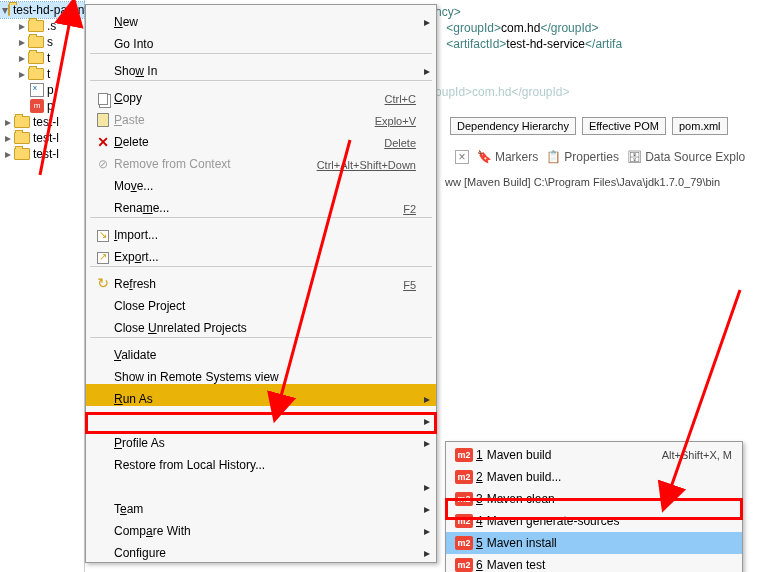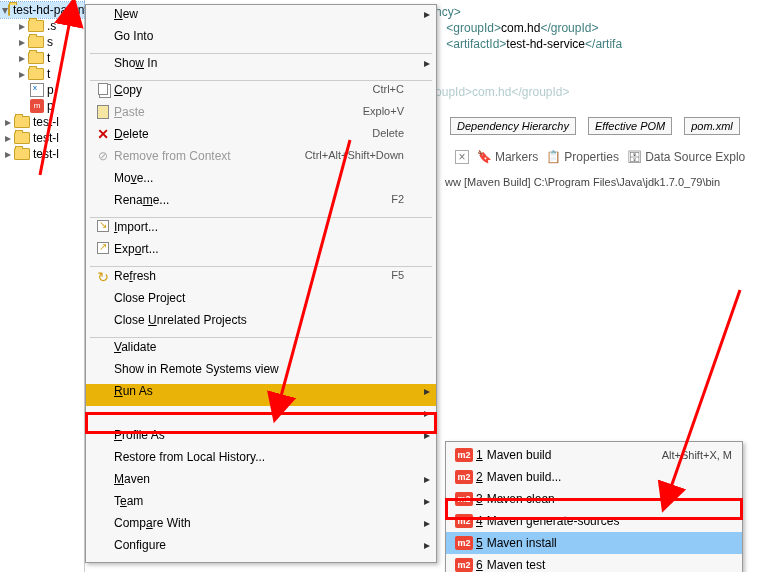--- a/index.html
+++ b/index.html
@@ -15,35 +15,35 @@
 .xml-icon { width: 14px; height: 14px; background: #fff; border: 1px solid #888; margin-right: 3px; position: relative; }
 .xml-icon::after { content:"x"; position:absolute; font-size:8px; left:2px; top:-1px; color:#06c; }
 .m2-icon-tree { width: 14px; height: 14px; background:#e74c3c; color:#fff; font-size:8px; text-align:center; line-height:14px; border-radius:2px; margin-right:3px; }
 
 .editor-area { position: absolute; left: 240px; top: 0; right: 0; padding: 4px; font-family: Consolas, monospace; color: #333; }
 .editor-line { white-space: pre; line-height: 16px; font-family: Consolas, monospace; }
 .line-num { display: inline-block; width: 24px; color: #888; text-align: right; margin-right: 8px; }
 .xml-tag { color: #3f7f7f; }
 .xml-text { color: #000; }
 
-.tab-row { position: absolute; left: 450px; top: 117px; display: flex; gap: 12px; font-style: italic; }
+.tab-row { position: absolute; left: 450px; top: 117px; display: flex; gap: 6px; }
 .editor-tab { border: 1px solid #999; padding: 2px 6px; background: #f8f8f8; font-size: 11px; }
 
 .console-bar { position: absolute; left: 455px; top: 150px; right: 0; display: flex; gap: 8px; align-items: center; }
 .console-tab { color: #555; display: flex; align-items: center; gap: 3px; font-size: 11px; }
 .console-close { color: #777; border: 1px solid #aaa; width: 14px; height: 14px; text-align: center; line-height: 12px; }
 .console-path { position: absolute; left: 445px; top: 176px; font-size: 11px; color: #444; white-space: nowrap; }
 
 .context-menu { position: absolute; left: 85px; top: 4px; width: 352px; background: #f7f7f7; border: 1px solid #999; box-shadow: 2px 2px 4px rgba(0,0,0,0.25); padding: 2px 0; }
-.menu-item { display: flex; align-items: flex-start; height: 22px; padding: 0 32px 0 6px; position: relative; }
+.menu-item { display: flex; align-items: flex-end; height: 22px; padding: 0 20px 0 6px; position: relative; }
 .menu-item.highlighted { background: #eab308; }
 .menu-icon-slot { width: 22px; display: flex; justify-content: center; }
 .menu-label { flex: 1; }
 .menu-label u { text-decoration: underline; }
-.menu-shortcut { color: #555; margin-left: auto; font-size: 11px; }
+.menu-shortcut { color: #555; margin-left: auto; font-size: 11px; text-decoration: underline; }
 .menu-arrow { position: absolute; right: 6px; color: #333; }
 .menu-sep { height: 1px; background: #ccc; margin: 2px 4px; }
 .menu-item.disabled { color: #999; }
 .icon-copy { border: 1px solid #888; background: #fff; box-shadow: 2px 2px 0 #fff, 2px 2px 0 1px #888; width:10px; height:12px; }
 .icon-paste { border: 1px solid #888; background: #f5e6a3; width: 12px; height: 14px; }
 .icon-delete { color: #c00; font-weight: bold; font-size: 14px; line-height: 14px; }
 .icon-import { border: 1px solid #888; background: #fff; width:12px; height:12px; position:relative; }
 .icon-import::after{content:"↘"; position:absolute; font-size:10px; top:-2px; left:1px; color:#d4a017;}
 .icon-export { border: 1px solid #888; background: #fff; width:12px; height:12px; position:relative; }
 .icon-export::after{content:"↗"; position:absolute; font-size:10px; top:-2px; left:1px; color:#d4a017;}
@@ -259,21 +259,20 @@
       <span class="menu-icon-slot"></span>
       <span class="menu-label"><u>P</u>rofile As</span>
       <span class="menu-arrow">▸</span>
     </div>
   <div class="menu-item">
       <span class="menu-icon-slot"></span>
       <span class="menu-label">Restore from Local History...</span>
     </div>
   <div class="menu-item">
       <span class="menu-icon-slot"></span>
-      <span class="menu-label"><u>M</u>aven</span>
       <span class="menu-arrow">▸</span>
     </div>
   <div class="menu-item">
       <span class="menu-icon-slot"></span>
       <span class="menu-label">T<u>e</u>am</span>
       <span class="menu-arrow">▸</span>
     </div>
   <div class="menu-item">
       <span class="menu-icon-slot"></span>
       <span class="menu-label">Comp<u>a</u>re With</span>

